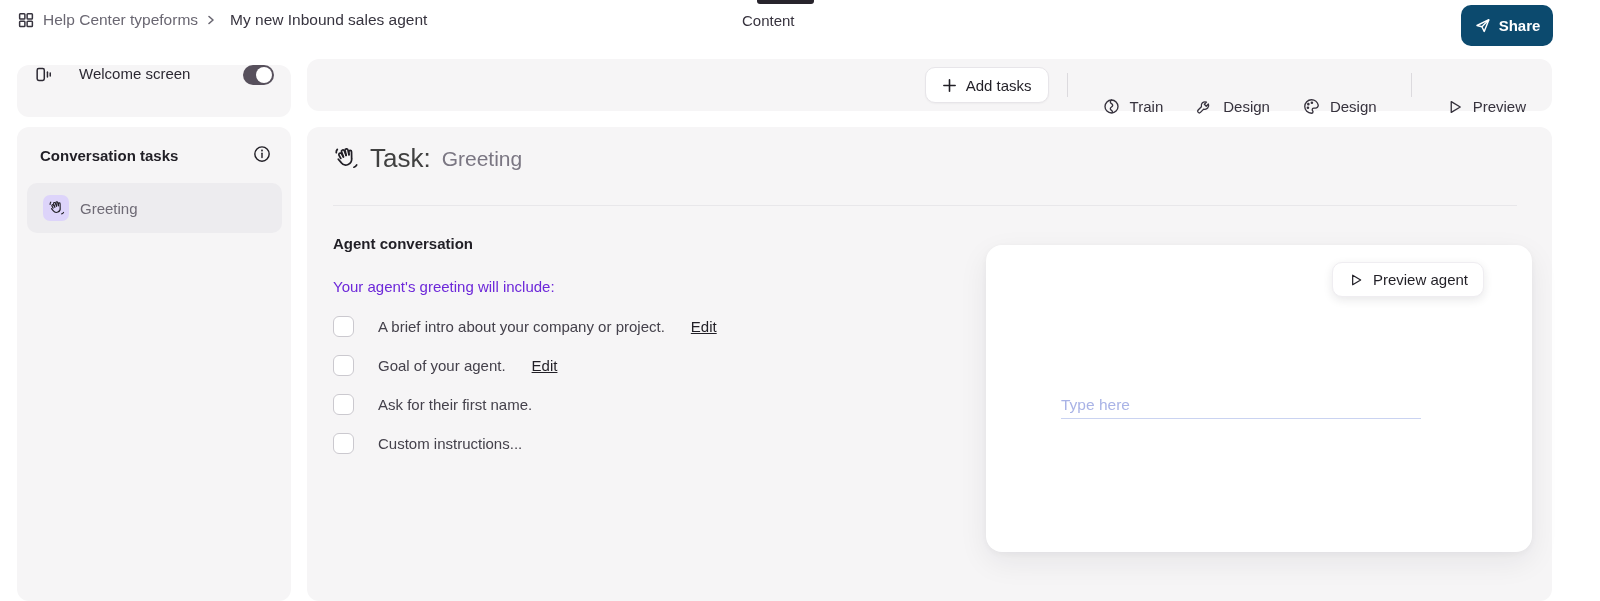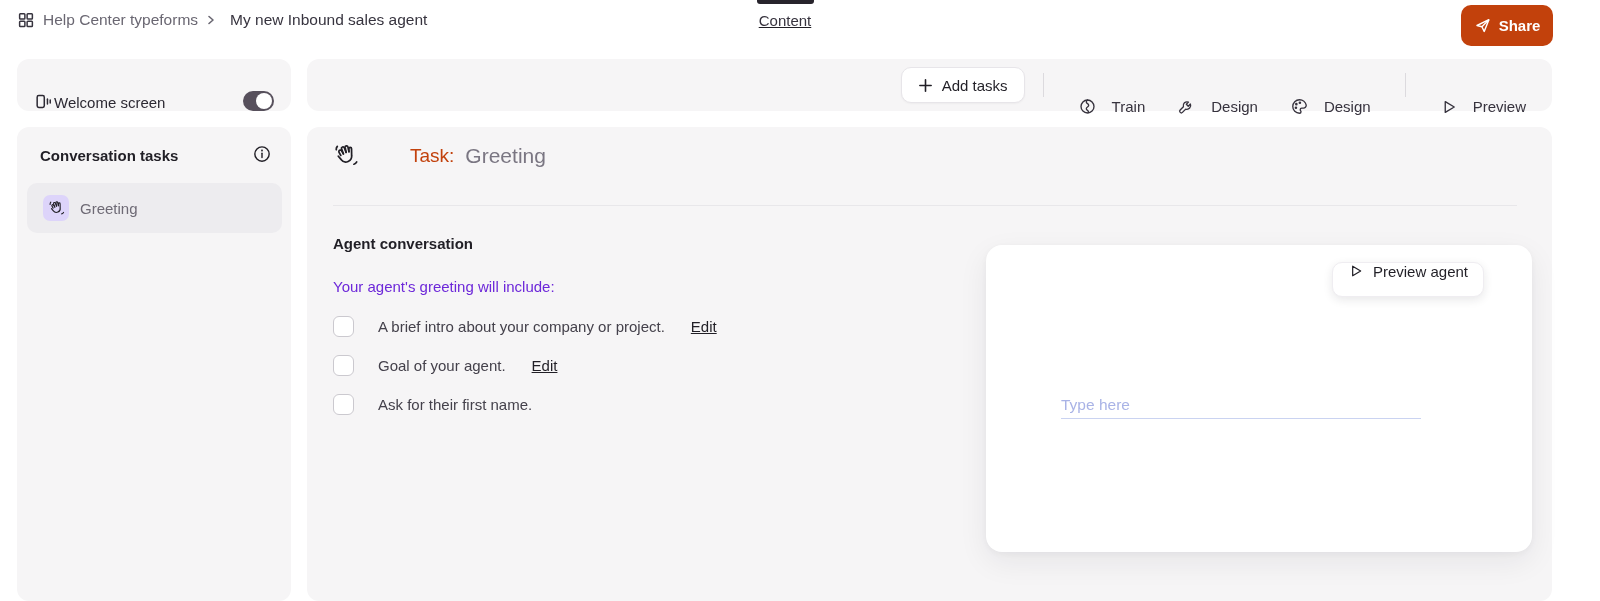--- a/index.html
+++ b/index.html
@@ -6,76 +6,76 @@
   html,body { width:1600px; height:601px; background:#ffffff; overflow:hidden;
               font-family:"Liberation Sans", sans-serif; color:#211f26; }
   .stage { position:relative; width:1600px; height:601px; }
 
   
   .topbar { position:absolute; left:0; top:0; width:1492px; height:46px; }
   .crumbs { position:absolute; left:17px; top:11px; display:flex; align-items:center; gap:8px; }
   .crumb-ws { color:#6a6772; font-size:15.5px; }
   .crumb-sep svg { display:block; }
   .form-title { color:#37343f; font-size:15.5px; margin-left:6px; }
-  .tab-content { position:absolute; left:742px; top:0; width:86px; text-align:center; cursor:pointer;text-decoration:underline; }
+  .tab-content { position:absolute; left:742px; top:0; width:86px; text-align:left; cursor:pointer; }
   .tab-indicator { width:57px; height:4px; background:#27242c; border-radius:0 0 3px 3px; margin:0 auto; }
   .tab-label { margin-top:8px; font-size:15px; font-weight:500; color:#37333e; }
   .share-btn { position:absolute; left:1461px; top:5px; width:92px; height:41px;
-               background:#c2410c; color:#fff; border:none; border-radius:10px;
+               background:#0c4a6e; color:#fff; border:none; border-radius:10px;
                display:flex; align-items:center; justify-content:center; gap:8px;
                font-size:15px; font-weight:600; font-family:inherit; cursor:pointer; }
 
   
   .card { position:absolute; background:#f6f5f6; border-radius:12px; }
-  .welcome-card { left:17px; top:59px; width:274px; height:52px;
-                  display:flex; align-items:flex-end; padding:0 17px; gap:1px; }
+  .welcome-card { left:17px; top:65px; width:274px; height:52px;
+                  display:flex; align-items:flex-start; padding:0 17px; gap:26px; }
   .welcome-label { font-size:15px; color:#2c2933; flex:1; }
   .toggle { width:31px; height:20px; border-radius:10px; background:#57505c; position:relative; cursor:pointer; }
   .toggle .knob { position:absolute; right:2px; top:2px; width:16px; height:16px; border-radius:50%; background:#fff; }
 
   .toolbar-card { left:307px; top:59px; width:1245px; height:52px;
                   display:flex; align-items:center; padding:0 10px;justify-content:flex-end; }
   .add-tasks-btn { height:36px; background:#fff; border:1px solid #e7e5e9; border-radius:10px;
                    box-shadow:0 1px 2px rgba(0,0,0,0.04); display:flex; align-items:center; gap:9px;
                    padding:0 16px; font-size:15px; font-weight:500; color:#211f26;
                    font-family:inherit; cursor:pointer; }
   .tb-divider { width:1px; height:24px; background:#dcdade; margin:0 18px; }
-  .tb-item { display:flex; align-items:center; gap:15px; font-size:15px; color:#36323d;
+  .tb-item { display:flex; align-items:center; gap:9px; font-size:15px; color:#36323d;
              padding:0 16px; cursor:pointer; background:none; border:none; font-family:inherit;margin-top:43px; }
   .tb-item svg { display:block; }
 
   .tasks-card { left:17px; top:127px; width:274px; bottom:0; }
   .tasks-head { position:absolute; left:23px; top:20px; font-size:15px; font-weight:700; color:#211f26; }
   .info-btn { position:absolute; right:19px; top:17px; background:none; border:none; cursor:pointer; padding:0; }
   .task-row { position:absolute; left:10px; right:9px; top:56px; height:50px; background:#edecef;
               border-radius:10px; display:flex; align-items:center; padding:0 16px; gap:11px; cursor:pointer; }
   .task-chip { width:26px; height:26px; border-radius:7px; background:#ddd4fa;
                display:flex; align-items:center; justify-content:center; }
   .task-row-label { font-size:15px; color:#6e6a75; }
 
   .main-card { left:307px; top:127px; width:1245px; bottom:0; }
   .task-header { position:absolute; left:26px; top:16px; display:flex; align-items:center; gap:11px; }
-  .th-prefix { font-size:19px; font-weight:500; color:#c2410c;margin-left:40px; }
+  .th-prefix { font-size:26px; font-weight:500; color:#404040; }
   .th-name { font-size:21px; font-weight:500; color:#7a7682; }
   .main-divider { position:absolute; left:26px; right:35px; top:78px; height:1px; background:#e8e7ea; }
   .section-title { position:absolute; left:26px; top:108px; font-size:15px; font-weight:700; color:#211f26; }
   .instructions-intro { position:absolute; left:26px; top:151px; font-size:15px; color:#6d28d9; }
   .checklist { position:absolute; left:26px; top:188px; display:flex; flex-direction:column; gap:17px; }
   .check-row { display:flex; align-items:center; gap:24px; height:22px; }
   .checkbox { width:21px; height:21px; background:#fff; border:1.5px solid #cbc9cf; border-radius:6px; cursor:pointer; }
   .check-label { font-size:15px; color:#44414b; }
   .edit-link { font-size:15px; color:#211f26; text-decoration:underline; cursor:pointer; margin-left:2px; }
 
   
   .preview-card { position:absolute; left:679px; top:118px; width:546px; height:307px;
                   background:#ffffff; border-radius:16px;
                   box-shadow:0 10px 30px rgba(30,25,40,0.07), 0 2px 6px rgba(30,25,40,0.04); }
   .preview-agent-btn { position:absolute; right:48px; top:17px; height:35px;
                        background:#fff; border:1px solid #efedf1; border-radius:10px;
-                       box-shadow:0 3px 10px rgba(30,25,40,0.10); display:flex; gap:9px;
+                       box-shadow:0 3px 10px rgba(30,25,40,0.10); display:flex; align-items:center; gap:9px;
                        padding:0 15px; font-size:15px; font-weight:500; color:#211f26;
                        font-family:inherit; cursor:pointer; }
   .greeting-desc { position:absolute; left:75px; top:112px; font-size:13.5px; font-weight:600; color:#141317; }
   .preview-input { position:absolute; left:75px; top:146px; width:360px; height:28px;
                    border:none; border-bottom:1.5px solid #cad3f1; background:transparent;
                    font-size:15.5px; font-family:inherit; color:#3b4a8f; outline:none; }
   .preview-input::placeholder { color:#a9b3e6; }
 
   .icon { display:inline-flex; }
 </style>
@@ -242,20 +242,24 @@
       </div>
       <div class="check-row">
         <div class="checkbox"></div>
         <span class="check-label">Goal of your agent.</span>
         <span class="edit-link">Edit</span>
       </div>
       <div class="check-row">
         <div class="checkbox"></div>
         <span class="check-label">Ask for their first name.</span>
       </div>
+      <div class="check-row">
+        <div class="checkbox"></div>
+        <span class="check-label">Custom instructions...</span>
+      </div>
     </div>
 
     <div class="preview-card">
       <button class="preview-agent-btn">
         <span class="icon">
           <svg width="16" height="16" viewBox="0 0 24 24" fill="none" stroke="#211f26" stroke-width="1.8" stroke-linejoin="round">
             <path d="M7 4.8 L19 12 L7 19.2 Z"></path>
           </svg>
         </span>
         <span>Preview agent</span>

